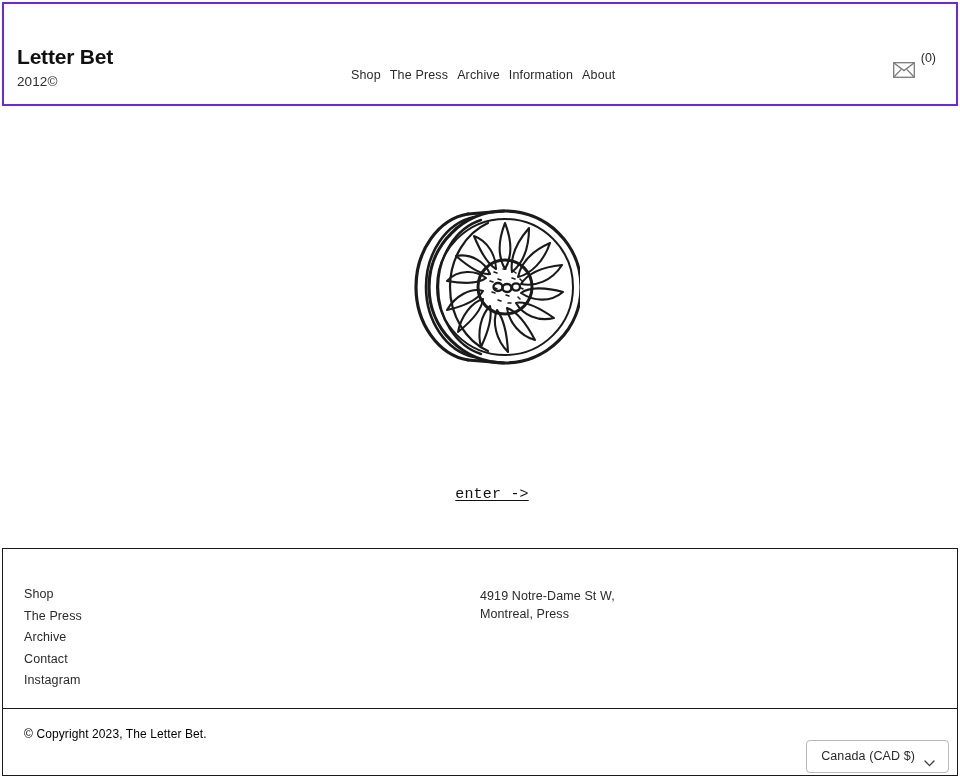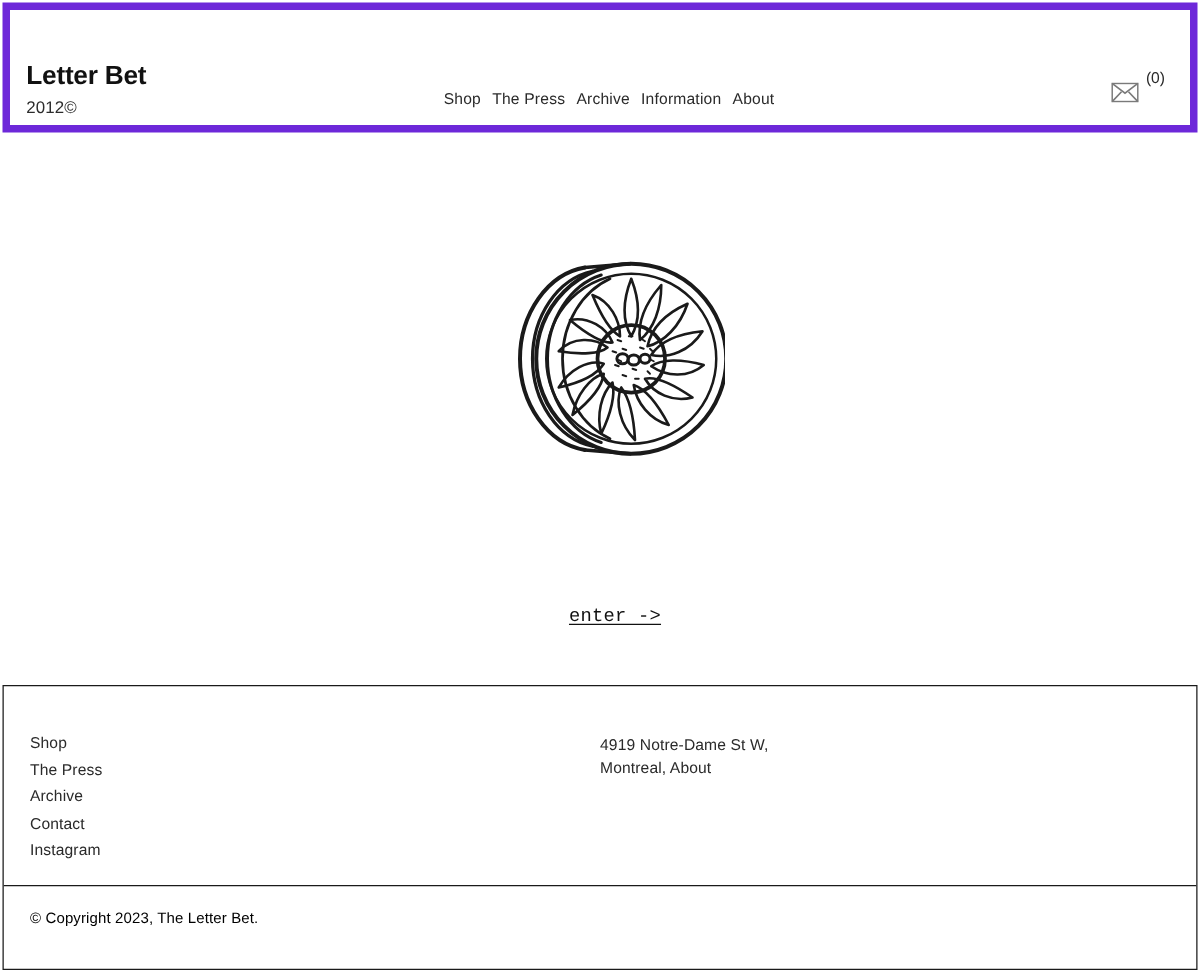--- a/index.html
+++ b/index.html
@@ -24,21 +24,21 @@
     background: #fff;
   }
 
   
   .header {
     position: absolute;
     left: 2px;
     top: 2px;
     width: 956px;
     height: 104px;
-    border: 6px solid #6d28d9;
+    border: 2px solid #6d28d9;
     background: #fff;
   }
   .brand {
     position: absolute;
     left: 13px;
     top: 40px;
   }
   .brand-title {
     font-size: 21px;
     font-weight: 700;
@@ -301,27 +301,35 @@
       <div class="footer-links">
         <a href="#">Shop</a>
         <a href="#">The Press</a>
         <a href="#">Archive</a>
         <a href="#">Contact</a>
         <a href="#">Instagram</a>
       </div>
 
       <div class="footer-address">
         <div>4919 Notre-Dame St W,</div>
-        <div>Montreal, About</div>
+        <div>Montreal, Press</div>
       </div>
 
     </div>
 
     <div class="footer-bottom">
 
       <div class="copyright">© Copyright 2023, The Letter Bet.</div>
 
+      <div class="currency-select">
+        <span class="currency-label">Canada (CAD $)</span>
+        <span class="chev">
+          <svg viewBox="0 0 11 7" xmlns="http://www.w3.org/2000/svg">
+            <path d="M1 1 L5.5 5.6 L10 1" fill="none" stroke="#3a3a3a" stroke-width="1.3" stroke-linecap="round" stroke-linejoin="round"></path>
+          </svg>
+        </span>
+      </div>
 
     </div>
 
   </div>
 
 </div>
 
 </body></html>

